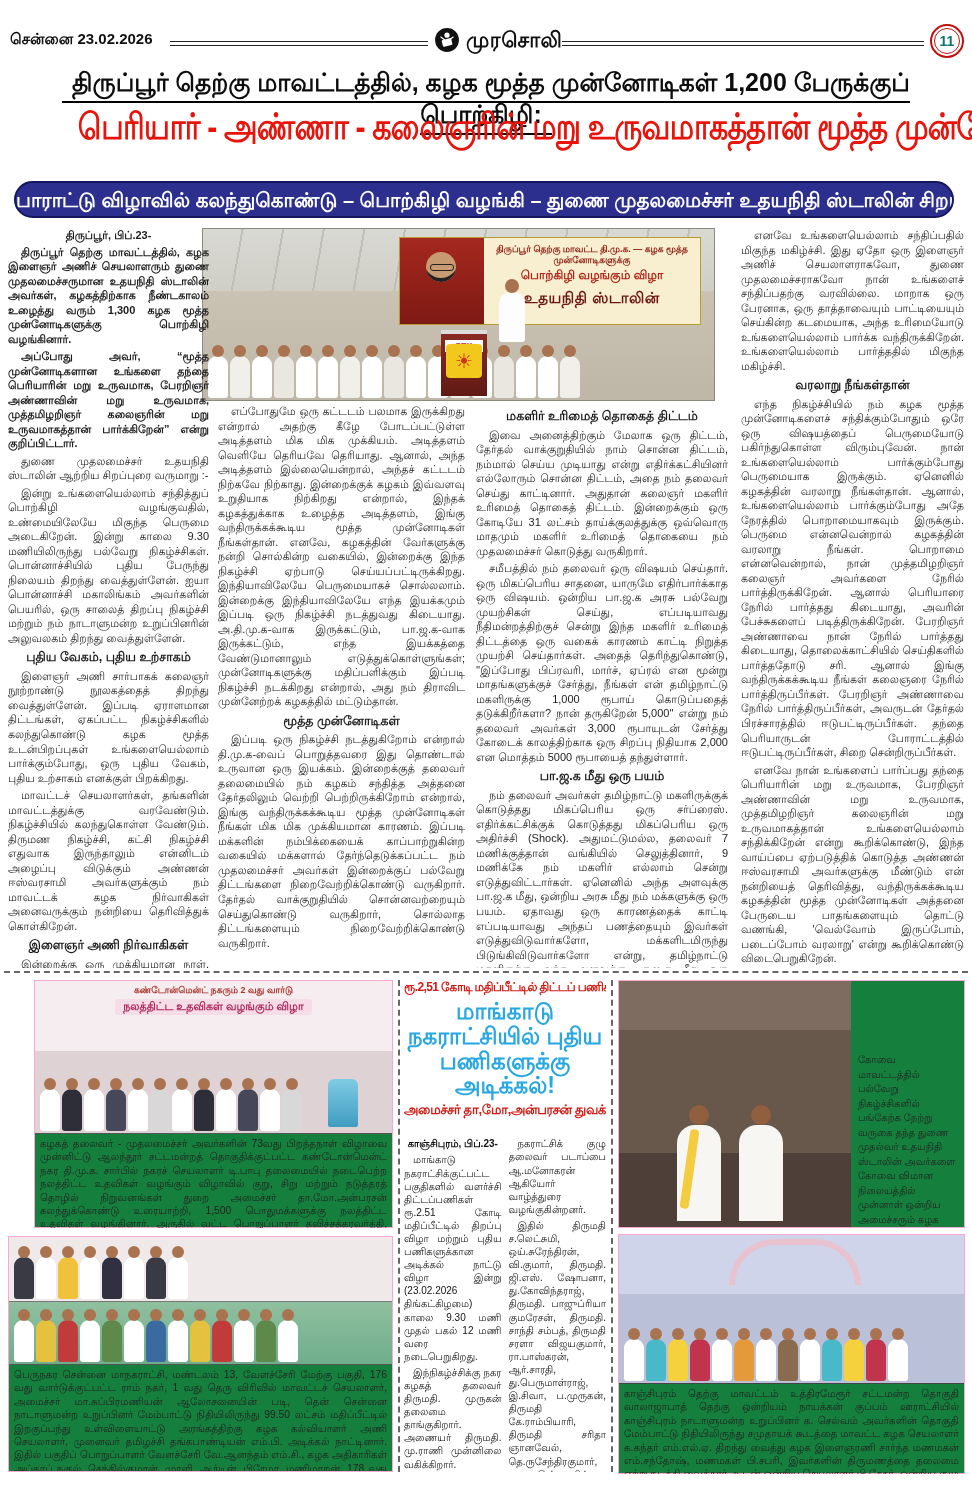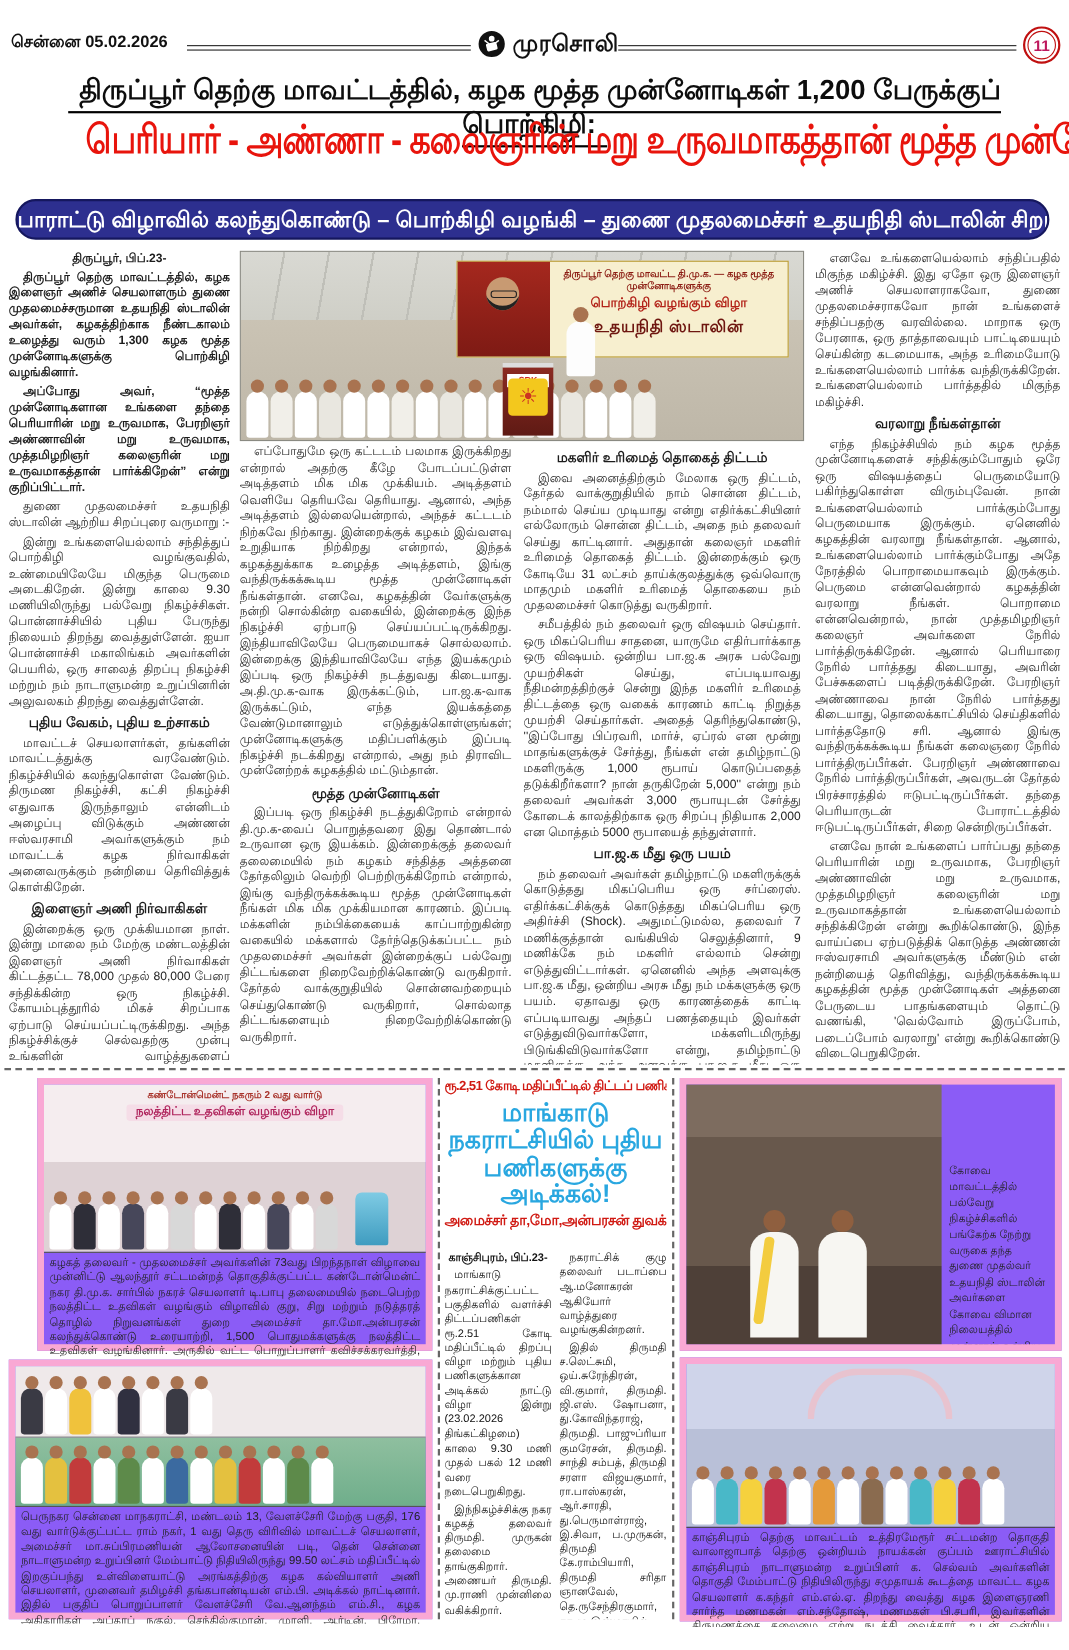--- a/index.html
+++ b/index.html
@@ -10,21 +10,21 @@
   
   .hdr-date{left:10px;top:30px;font-size:15px;font-weight:bold;}
   .hdr-rule{top:41px;height:3px;border-top:1.5px solid #222;border-bottom:1.5px solid #222;}
   .rule-l{left:170px;width:258px;}
   .rule-r{left:562px;width:362px;}
   .masthead-logo{left:434px;top:27px;width:26px;height:26px;}
   .masthead{left:466px;top:28px;font-size:21px;font-weight:bold;letter-spacing:.5px;}
   .page-badge{left:930px;top:24px;width:30px;height:30px;border:2px solid #c01010;border-radius:50%;
               display:flex;align-items:center;justify-content:center;}
   .page-badge-inner{width:24px;height:24px;border:1px solid #c01010;border-radius:50%;
-              display:flex;align-items:center;justify-content:center;font-size:14px;font-weight:bold;color:#be185d;}
+              display:flex;align-items:center;justify-content:center;font-size:14px;font-weight:bold;color:#0f766e;}
 
   
   .kicker{left:0;top:68px;width:972px;text-align:center;font-size:25px;font-weight:bold;color:#0d0d0d;}
   .kicker span{border-bottom:2px solid #000;padding:0 10px 5px;}
   .mainhead{left:0;top:106px;width:972px;text-align:center;color:#e8140c;font-size:36px;font-weight:800;
             white-space:nowrap;transform:scaleX(.84);transform-origin:center;letter-spacing:-1px;}
   .bannerhead{left:14px;top:181px;width:940px;height:37px;background:#2d2f8f;border:2px solid #15175e;
             border-radius:19px;color:#fff;font-size:20px;font-weight:bold;text-align:center;
             line-height:34px;white-space:nowrap;overflow:hidden;box-sizing:border-box;}
 
@@ -39,21 +39,21 @@
   .c3{left:476px;top:404px;width:252px;height:564px;}
   .c4{left:741px;top:228px;width:223px;height:740px;}
 
   
   .photo{position:absolute;overflow:hidden;border:1px solid #8a8a82;}
   .person{display:inline-block;width:20px;height:42px;margin:0 1px;border-radius:9px 9px 3px 3px;
           background:var(--shirt,#fff);position:relative;vertical-align:bottom;}
   .person::before{content:'';position:absolute;top:-11px;left:4px;width:12px;height:12px;border-radius:50%;background:#a97350;}
   .crowd{position:absolute;left:0;right:0;bottom:0;white-space:nowrap;padding:12px 4px 2px;}
 
-  .photo-main{left:218px;top:228px;width:511px;height:171px;
+  .photo-main{left:202px;top:228px;width:511px;height:171px;
      background:linear-gradient(180deg,#d9d9d3 0%,#cfcfc7 36%,#cac3b4 36%,#beb7a8 100%);}
   .tent-lines{position:absolute;left:0;top:0;right:0;height:62px;
      background:repeating-linear-gradient(100deg,transparent 0 38px,#bfbfb8 38px 40px);}
   .main-banner{position:absolute;left:196px;top:8px;width:300px;height:86px;background:#f7efcf;
      border:1px solid #b99b34;display:flex;}
   .main-banner-red{width:84px;height:100%;background:linear-gradient(180deg,#a5281e,#7e1a14);position:relative;}
   .face{position:absolute;left:26px;top:14px;width:30px;height:30px;border-radius:50%;background:#c89a72;
      box-shadow:0 -6px 0 -2px #222 inset;}
   .face::after{content:'';position:absolute;left:4px;top:12px;width:22px;height:5px;border:1.5px solid #222;border-radius:3px;background:transparent;}
   .main-banner-text{flex:1;padding:6px 6px 0;text-align:center;}
@@ -64,21 +64,21 @@
      background:linear-gradient(180deg,#8a2a22,#5f1a14);border-top:4px solid #ddd;}
   .podium-sign{position:absolute;left:4px;top:-18px;width:38px;height:12px;background:#fff;color:#c22;
      font-size:8px;font-weight:bold;text-align:center;line-height:12px;margin-top:24px;}
   .sunboard{position:absolute;left:5px;top:10px;width:36px;height:34px;background:#f3c81d;border-radius:4px;
      color:#c32;font-size:20px;line-height:34px;text-align:center;}
   .speaker{position:absolute;left:296px;bottom:58px;width:26px;height:50px;border-radius:12px 12px 3px 3px;
      background:#fdfdfd;}
   .speaker::before{content:'';position:absolute;top:-13px;left:6px;width:14px;height:14px;border-radius:50%;background:#a97350;}
 
   
-  .blockbox{position:absolute;border:6px solid #f9a8d4;background:#8b5cf6;box-sizing:border-box;}
+  .blockbox{position:absolute;border:1px solid #f9a8d4;background:#15803d;box-sizing:border-box;}
   .caption{font-size:10.3px;line-height:1.3;text-align:justify;padding:3px 5px;overflow:hidden;color:#222;}
 
   .stage-photo{position:relative;height:152px;border-bottom:1px solid #555;overflow:hidden;
      background:linear-gradient(180deg,#f5edef 0 46%,#ded2d5 46% 100%);}
   .stage-banner{position:absolute;left:30px;top:4px;right:30px;text-align:center;color:#a8332b;font-weight:bold;}
   .sb-l1{font-size:9px;}
   .sb-l2{font-size:11px;background:#f5dde7;display:inline-block;padding:1px 8px;border-radius:3px;margin-top:3px;color:#b0265e;}
   .blue-podium{position:absolute;right:34px;bottom:6px;width:30px;height:48px;background:linear-gradient(180deg,#7fcbe4,#3f9cc0);border-radius:6px 6px 2px 2px;}
 
   .b2band1{position:relative;height:64px;border-bottom:1px solid #777;overflow:hidden;background:#efe9ea;}
@@ -111,21 +111,21 @@
   .minicol p.dateline{text-align:center;font-weight:bold;text-indent:0;}
 
   .vdash{position:absolute;border-left:2px dashed #666;}
   .hdash{position:absolute;left:4px;right:4px;top:971px;border-top:2px dashed #666;}
 </style>
 </head>
 <body>
 
 <div class="page">
 
-  <div class="abs hdr-date">சென்னை 05.02.2026</div>
+  <div class="abs hdr-date">சென்னை 23.02.2026</div>
   <div class="abs hdr-rule rule-l"></div>
   <div class="abs masthead-logo">
     <svg viewBox="0 0 24 24" width="26" height="26">
         <circle cx="12" cy="12" r="11" fill="#111"></circle>
         <circle cx="12" cy="7.5" r="2.4" fill="#fff"></circle>
         <rect x="7.5" y="11" width="9" height="6.5" rx="1.2" fill="#fff" transform="rotate(-14 12 14)"></rect>
         <line x1="6" y1="9" x2="10" y2="12" stroke="#fff" stroke-width="1.2"></line>
         <line x1="18" y1="9" x2="14" y2="12" stroke="#fff" stroke-width="1.2"></line>
       </svg>
   </div>
@@ -159,20 +159,21 @@
     </div>
   </div>
 
   <div class="col c1">
       <p class="dateline">திருப்பூர், பிப்.23-</p>
       <p class="b">திருப்பூர் தெற்கு மாவட்டத்தில், கழக இளைஞர் அணிச் செயலாளரும் துணை முதலமைச்சருமான உதயநிதி ஸ்டாலின் அவர்கள், கழகத்திற்காக நீண்டகாலம் உழைத்து வரும் 1,300 கழக மூத்த முன்னோடிகளுக்கு பொற்கிழி வழங்கினார்.</p>
       <p class="b">அப்போது அவர், “மூத்த முன்னோடிகளான உங்களை தந்தை பெரியாரின் மறு உருவமாக, பேரறிஞர் அண்ணாவின் மறு உருவமாக, முத்தமிழறிஞர் கலைஞரின் மறு உருவமாகத்தான் பார்க்கிறேன்” என்று குறிப்பிட்டார்.</p>
       <p>துணை முதலமைச்சர் உதயநிதி ஸ்டாலின் ஆற்றிய சிறப்புரை வருமாறு :-</p>
       <p>இன்று உங்களையெல்லாம் சந்தித்துப் பொற்கிழி வழங்குவதில், உண்மையிலேயே மிகுந்த பெருமை அடைகிறேன். இன்று காலை 9.30 மணியிலிருந்து பல்வேறு நிகழ்ச்சிகள். பொன்னாச்சியில் புதிய பேருந்து நிலையம் திறந்து வைத்துள்ளேன். ஐயா பொன்னாச்சி மகாலிங்கம் அவர்களின் பெயரில், ஒரு சாலைத் திறப்பு நிகழ்ச்சி மற்றும் நம் நாடாளுமன்ற உறுப்பினரின் அலுவலகம் திறந்து வைத்துள்ளேன்.</p>
       <h4>புதிய வேகம், புதிய உற்சாகம்</h4>
+      <p>இளைஞர் அணி சார்பாகக் கலைஞர் நூற்றாண்டு நூலகத்தைத் திறந்து வைத்துள்ளேன். இப்படி ஏராளமான திட்டங்கள், ஏகப்பட்ட நிகழ்ச்சிகளில் கலந்துகொண்டு கழக மூத்த உடன்பிறப்புகள் உங்களையெல்லாம் பார்க்கும்போது, ஒரு புதிய வேகம், புதிய உற்சாகம் எனக்குள் பிறக்கிறது.</p>
       <p>மாவட்டச் செயலாளர்கள், தங்களின் மாவட்டத்துக்கு வரவேண்டும். நிகழ்ச்சியில் கலந்துகொள்ள வேண்டும். திருமண நிகழ்ச்சி, கட்சி நிகழ்ச்சி எதுவாக இருந்தாலும் என்னிடம் அழைப்பு விடுக்கும் அண்ணன் ஈஸ்வரசாமி அவர்களுக்கும் நம் மாவட்டக் கழக நிர்வாகிகள் அனைவருக்கும் நன்றியை தெரிவித்துக் கொள்கிறேன்.</p>
       <h4>இளைஞர் அணி நிர்வாகிகள்</h4>
       <p>இன்றைக்கு ஒரு முக்கியமான நாள். இன்று மாலை நம் மேற்கு மண்டலத்தின் இளைஞர் அணி நிர்வாகிகள் கிட்டத்தட்ட 78,000 முதல் 80,000 பேரை சந்திக்கின்ற ஒரு நிகழ்ச்சி. கோயம்புத்தூரில் மிகச் சிறப்பாக ஏற்பாடு செய்யப்பட்டிருக்கிறது. அந்த நிகழ்ச்சிக்குச் செல்வதற்கு முன்பு உங்களின் வாழ்த்துகளைப் பெறுவதற்காக இளைஞர் அணிச் செயலாளராக இன்றைக்கு இந்த நிகழ்ச்சிக்கு வந்திருக்கிறேன்.</p>
     </div>
   <div class="col c2">
       <p>எப்போதுமே ஒரு கட்டடம் பலமாக இருக்கிறது என்றால் அதற்கு கீழே போடப்பட்டுள்ள அடித்தளம் மிக மிக முக்கியம். அடித்தளம் வெளியே தெரியவே தெரியாது. ஆனால், அந்த அடித்தளம் இல்லையென்றால், அந்தச் கட்டடம் நிற்கவே நிற்காது. இன்றைக்குக் கழகம் இவ்வளவு உறுதியாக நிற்கிறது என்றால், இந்தக் கழகத்துக்காக உழைத்த அடித்தளம், இங்கு வந்திருக்கக்கூடிய மூத்த முன்னோடிகள் நீங்கள்தான். எனவே, கழகத்தின் வேர்களுக்கு நன்றி சொல்கின்ற வகையில், இன்றைக்கு இந்த நிகழ்ச்சி ஏற்பாடு செய்யப்பட்டிருக்கிறது. இந்தியாவிலேயே பெருமையாகச் சொல்லலாம். இன்றைக்கு இந்தியாவிலேயே எந்த இயக்கமும் இப்படி ஒரு நிகழ்ச்சி நடத்துவது கிடையாது. அ.தி.மு.க-வாக இருக்கட்டும், பா.ஜ.க-வாக இருக்கட்டும், எந்த இயக்கத்தை வேண்டுமானாலும் எடுத்துக்கொள்ளுங்கள்; முன்னோடிகளுக்கு மதிப்பளிக்கும் இப்படி நிகழ்ச்சி நடக்கிறது என்றால், அது நம் திராவிட முன்னேற்றக் கழகத்தில் மட்டும்தான்.</p>
       <h4>மூத்த முன்னோடிகள்</h4>
       <p>இப்படி ஒரு நிகழ்ச்சி நடத்துகிறோம் என்றால் தி.மு.க-வைப் பொறுத்தவரை இது தொண்டால் உருவான ஒரு இயக்கம். இன்றைக்குத் தலைவர் தலைமையில் நம் கழகம் சந்தித்த அத்தனை தேர்தலிலும் வெற்றி பெற்றிருக்கிறோம் என்றால், இங்கு வந்திருக்கக்கூடிய மூத்த முன்னோடிகள் நீங்கள் மிக மிக முக்கியமான காரணம். இப்படி மக்களின் நம்பிக்கையைக் காப்பாற்றுகின்ற வகையில் மக்களால் தேர்ந்தெடுக்கப்பட்ட நம் முதலமைச்சர் அவர்கள் இன்றைக்குப் பல்வேறு திட்டங்களை நிறைவேற்றிக்கொண்டு வருகிறார். தேர்தல் வாக்குறுதியில் சொன்னவற்றையும் செய்துகொண்டு வருகிறார், சொல்லாத திட்டங்களையும் நிறைவேற்றிக்கொண்டு வருகிறார்.</p>
     </div>
   <div class="col c3">

